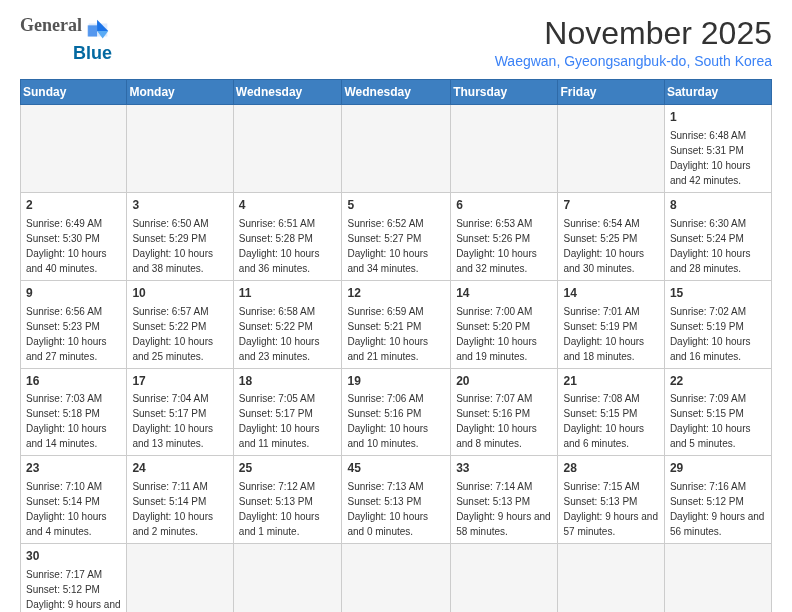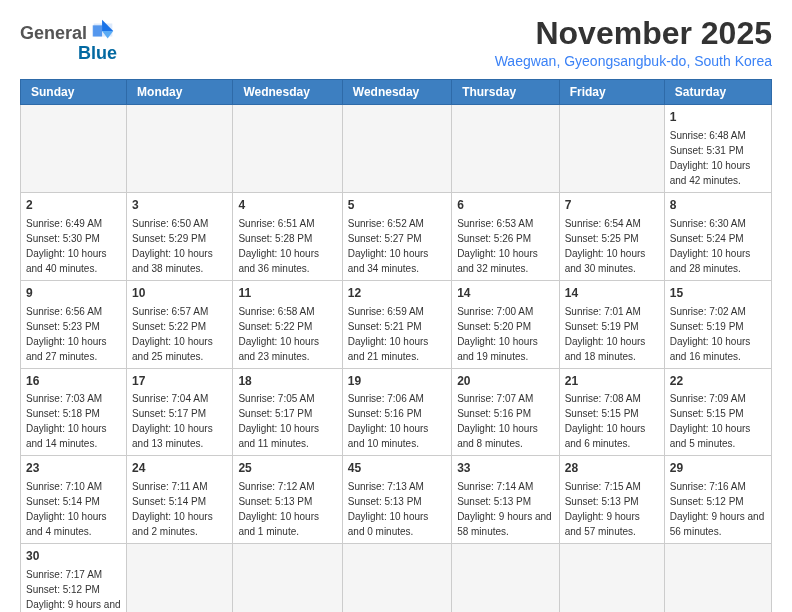--- a/index.html
+++ b/index.html
@@ -34,41 +34,41 @@
     .logo-icon {
       width: 28px;
       height: 28px;
       margin-left: 2px;
     }
     .title-block {
       text-align: right;
     }
     .month-title {
       font-size: 32px;
-      font-weight: bold;
+      font-weight: normal;
       color: #333;
       line-height: 1.1;
     }
     .location {
       font-size: 14px;
       color: #3b82f6;
       margin-top: 2px;
     }
     .calendar {
       width: 100%;
       border-collapse: collapse;
       border: 1px solid #ccc;
     }
     .calendar th {
       background: #3d7fc1;
       color: #fff;
       font-size: 12px;
       font-weight: bold;
       text-align: left;
-      padding: 5px 10px;
+      padding: 5px 2px;
       border: 1px solid #2e6aa8;
     }
     .calendar td {
       vertical-align: top;
       border: 1px solid #ccc;
       padding: 4px 5px;
       width: 113px;
       min-height: 80px;
       background: #fff;
       font-size: 10px;
@@ -91,21 +91,21 @@
       line-height: 1.5;
     }
   </style>
 </head>
 <body>
 
 <div class="page">
   <div class="header">
     <div class="logo">
       <div>
-        <div style="display:flex;align-items:flex-end;gap:0;">
+        <div style="display:flex;align-items:flex-start;gap:0;font-family:Liberation Serif, serif;">
           <span class="logo-text">General</span>
           <svg class="logo-icon" viewBox="0 0 30 30">
             <polygon points="5,8 25,8 25,22 5,22" fill="#1a73e8" opacity="0.15"></polygon>
             <polygon points="14,4 26,16 14,16" fill="#1a73e8"></polygon>
             <polygon points="14,16 26,16 20,24" fill="#5aabf5"></polygon>
             <polygon points="4,10 14,10 14,22 4,22" fill="#1a73e8" opacity="0.7"></polygon>
           </svg>
         </div>
         <div style="display:flex;justify-content:flex-end;">
           <span class="logo-text" style="color:#0369a1;font-size:18px;">Blue</span>

